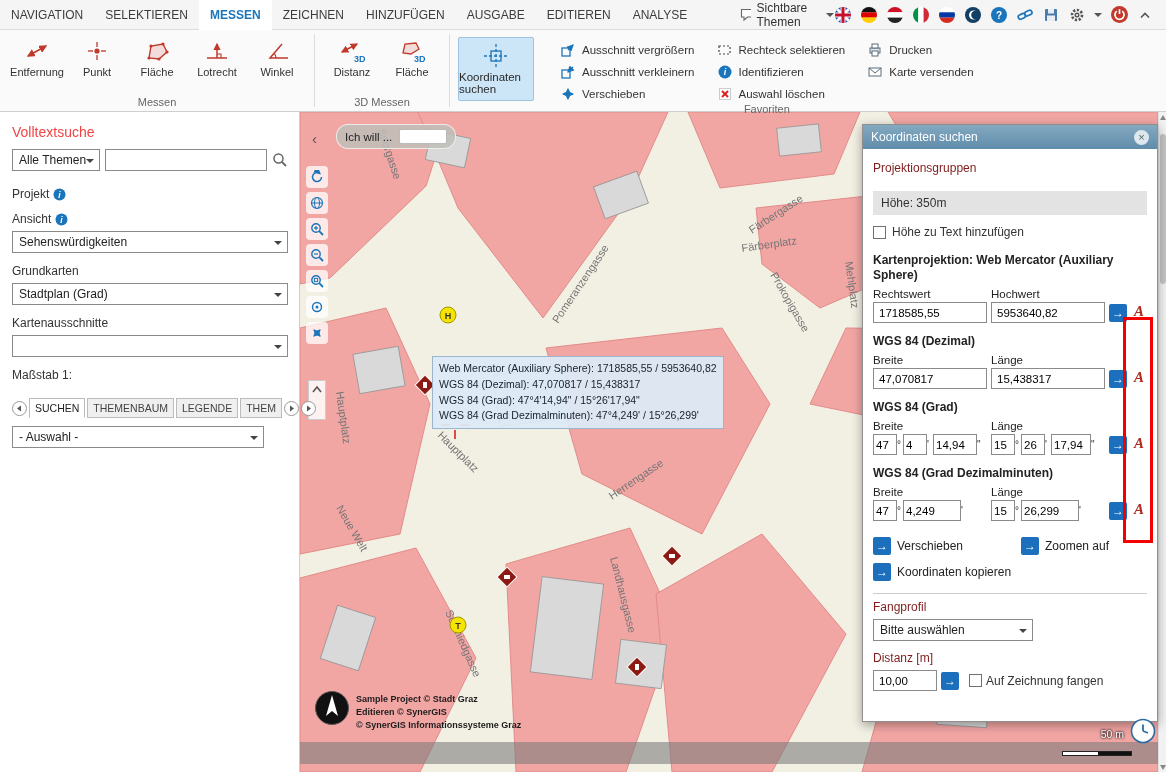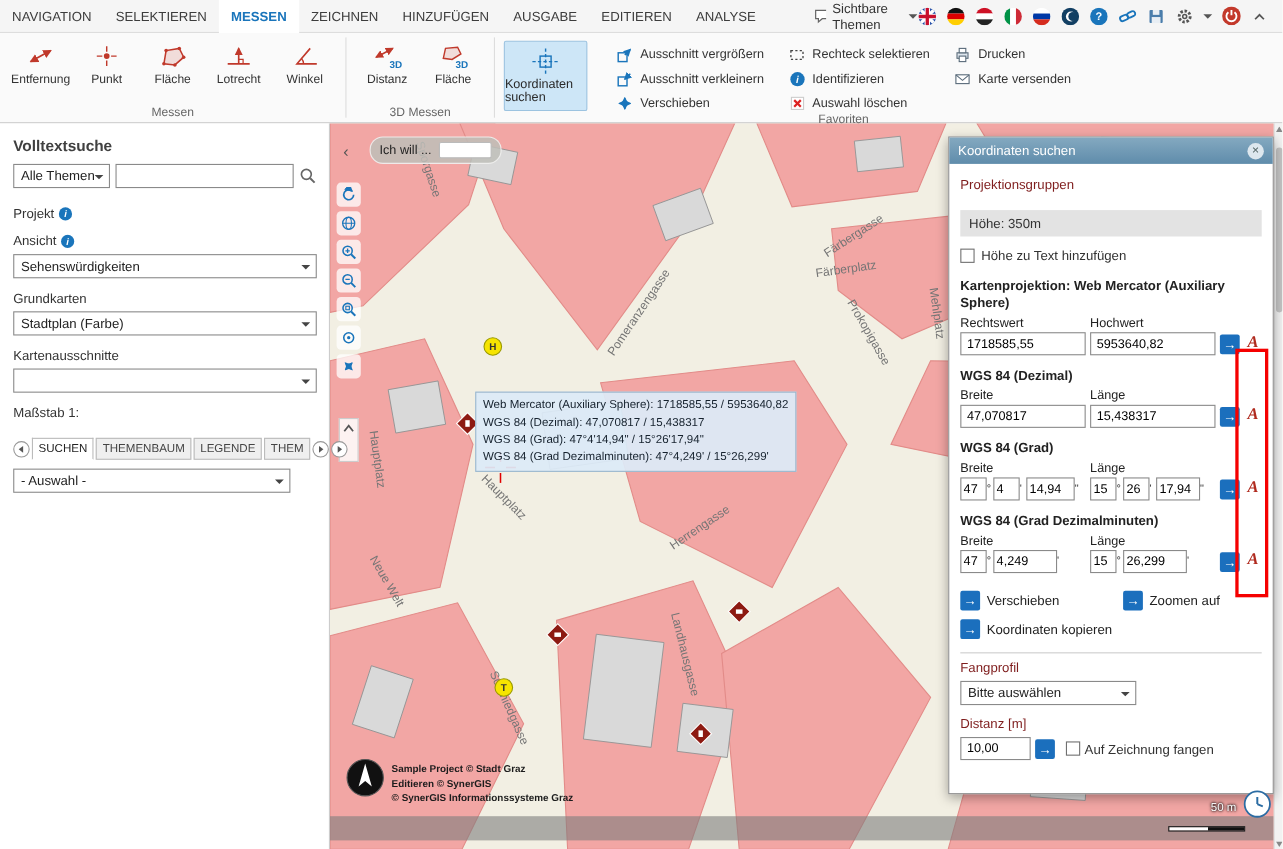--- a/index.html
+++ b/index.html
@@ -27,21 +27,21 @@
           font-size:11px; color:#333; text-align:left; padding-top:5px; cursor:pointer; }
   .rbtn-coord { width:76px; height:64px; margin-top:3px; background:#cde6f7; border:1px solid #9cc3e0;
           border-radius:2px; display:flex; flex-direction:column; align-items:center; gap:2px;
           font-size:11.5px; color:#2a2a2a; padding-top:5px; cursor:pointer; }
   .scol { display:flex; flex-direction:column; gap:3px; padding:6px 10px 0 10px; }
   .srow { display:flex; align-items:center; gap:6px; font-size:11.5px; color:#333; height:19px; cursor:pointer; white-space:nowrap; }
 
   
   .sidebar { position:absolute; left:0; top:112px; width:300px; bottom:0; background:#fff;
              border-right:1px solid #ccc; padding:12px 10px 0 12px; z-index:20; }
-  .sb-title { color:#404040; font-size:14px; font-weight:bold; cursor:pointer; }
+  .sb-title { color:#ef4444; font-size:14px; font-weight:normal; cursor:pointer; }
   .sb-row { display:flex; align-items:center; gap:5px; margin-top:9px; }
   .sel { position:relative; height:22px; border:1px solid #8a8a8a; background:#fff; font-size:12px;
          color:#222; line-height:20px; padding:0 18px 0 6px; cursor:pointer; overflow:hidden; white-space:nowrap; }
   .sel::after { content:""; position:absolute; right:5px; top:9px; border:4px solid transparent; border-top-color:#444; }
   .tin { border:1px solid #8a8a8a; height:22px; font:12px "Liberation Sans", sans-serif; padding:0 5px; }
   .sb-label { font-size:12px; color:#333; margin-top:11px; display:flex; align-items:center; gap:4px; }
   .fullw { width:276px; }
   .tabs { display:flex; align-items:center; gap:2px; margin-top:16px; }
   .tab { font-size:10.5px; color:#444; background:#efefef; border:1px solid #bbb; padding:3px 5px; cursor:pointer; white-space:nowrap; }
   .tab.active { background:#fff; border-bottom-color:#fff; color:#222; }
@@ -456,21 +456,21 @@
       <svg width="13" height="13">
           <circle cx="6.5" cy="6.5" r="6" fill="#1a75bb"></circle>
           <text x="6.5" y="9.5" text-anchor="middle" font-size="8.5" font-style="italic" font-weight="bold" fill="#fff">i</text>
         </svg>
     </div>
     <div class="sel fullw" style="margin-top:5px"><span>Sehenswürdigkeiten</span></div>
 
     <div class="sb-label">
         <span>Grundkarten</span>
       </div>
-    <div class="sel fullw" style="margin-top:5px"><span>Stadtplan (Farbe)</span></div>
+    <div class="sel fullw" style="margin-top:5px"><span>Stadtplan (Grad)</span></div>
 
     <div class="sb-label">
         <span>Kartenausschnitte</span>
       </div>
     <div class="sel fullw" style="margin-top:5px"><span></span></div>
 
     <div class="sb-label">
         <span>Maßstab 1:</span>
       </div>
 

